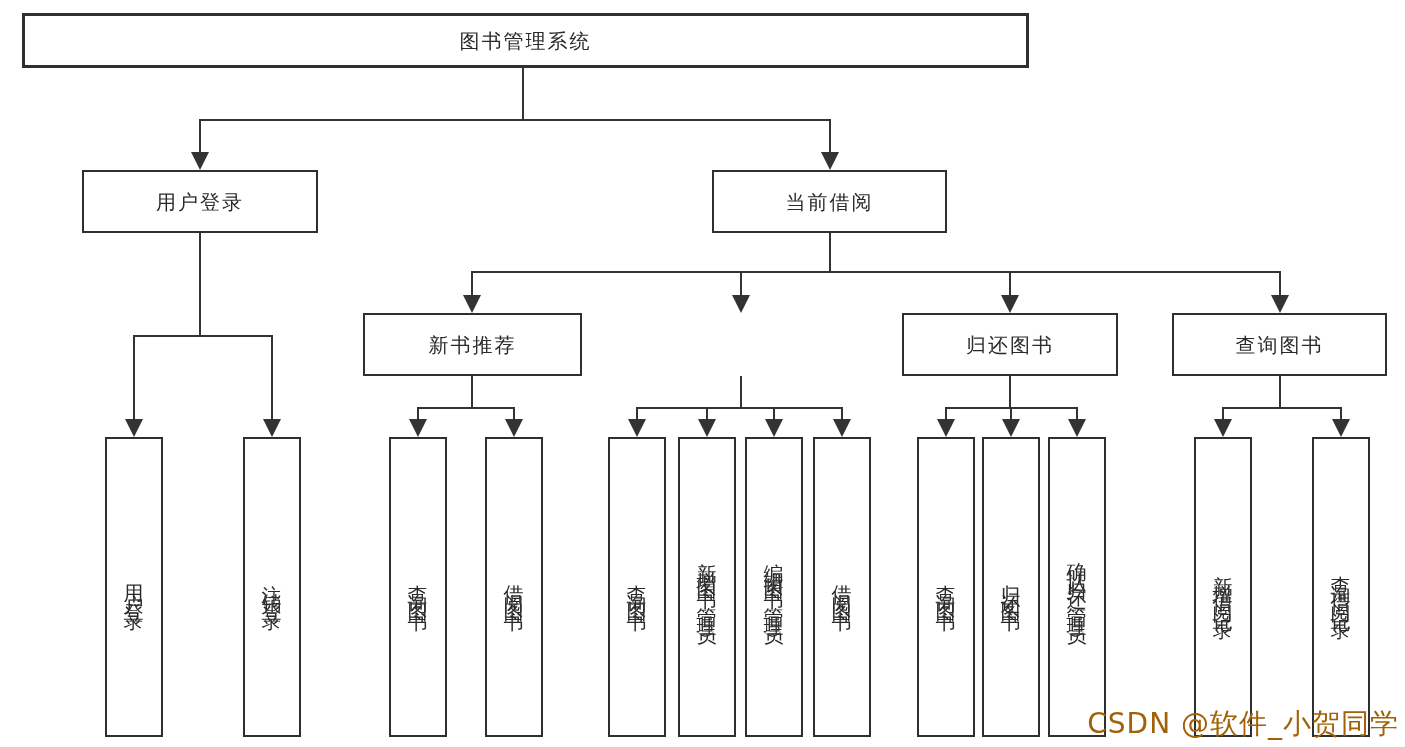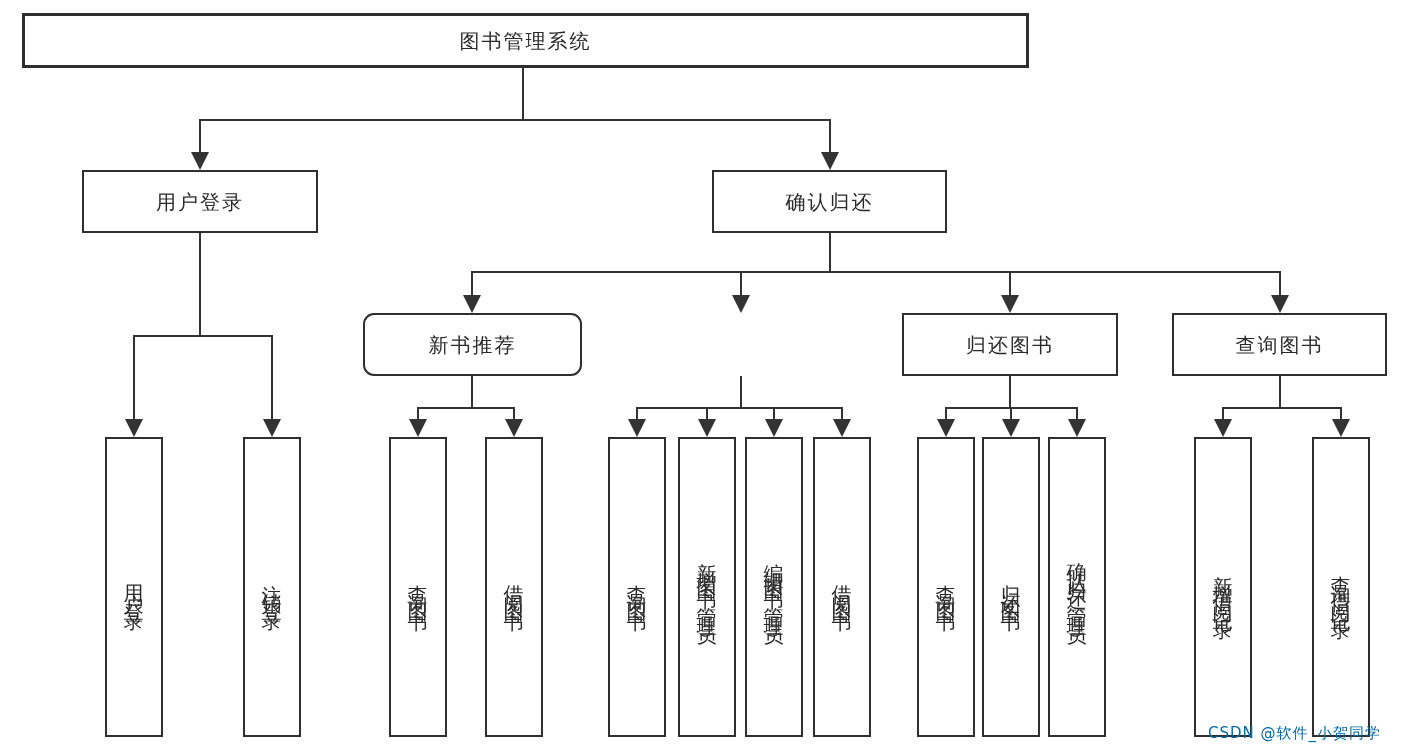--- a/index.html
+++ b/index.html
@@ -19,35 +19,35 @@
     font-size:20px; letter-spacing:9px; line-height:1;
   }
   .root-box { border-width:3px; }
   .line { position:absolute; background:#333333; }
   .arrowhead {
     position:absolute; width:0; height:0;
     border-left:9px solid transparent; border-right:9px solid transparent;
     border-top:18px solid #333333;
   }
   .watermark {
-    position:absolute; right:24px; bottom:4px;
-    font-size:15px; color:#0369a1; letter-spacing:1px;
+    position:absolute; right:6px; bottom:4px;
+    font-size:28px; color:#a16207; letter-spacing:1px;
   }
 </style>
 </head>
 <body>
 
 <div id="stage">
 
   <div class="node node-h root-box" style="left:22px; top:13px; width:1007px; height:55px;">图书管理系统</div>
 
   <div class="node node-h" style="left:82px; top:170px; width:236px; height:63px;">用户登录</div>
-  <div class="node node-h" style="left:712px; top:170px; width:235px; height:63px;">确认归还</div>
+  <div class="node node-h" style="left:712px; top:170px; width:235px; height:63px;">当前借阅</div>
 
-  <div class="node node-h" style="left:363px; top:313px; width:219px; height:63px;border-radius:11px;">新书推荐</div>
+  <div class="node node-h" style="left:363px; top:313px; width:219px; height:63px;">新书推荐</div>
   <div class="node node-h" style="left:902px; top:313px; width:216px; height:63px;">归还图书</div>
   <div class="node node-h" style="left:1172px; top:313px; width:215px; height:63px;">查询图书</div>
 
   <div class="node node-v" style="left:105px; top:437px; width:58px; height:300px;">用户登录</div>
   <div class="node node-v" style="left:243px; top:437px; width:58px; height:300px;">注销登录</div>
 
   <div class="node node-v" style="left:389px; top:437px; width:58px; height:300px;">查询图书</div>
   <div class="node node-v" style="left:485px; top:437px; width:58px; height:300px;">借阅图书</div>
 
   <div class="node node-v" style="left:608px; top:437px; width:58px; height:300px;">查询图书</div>

